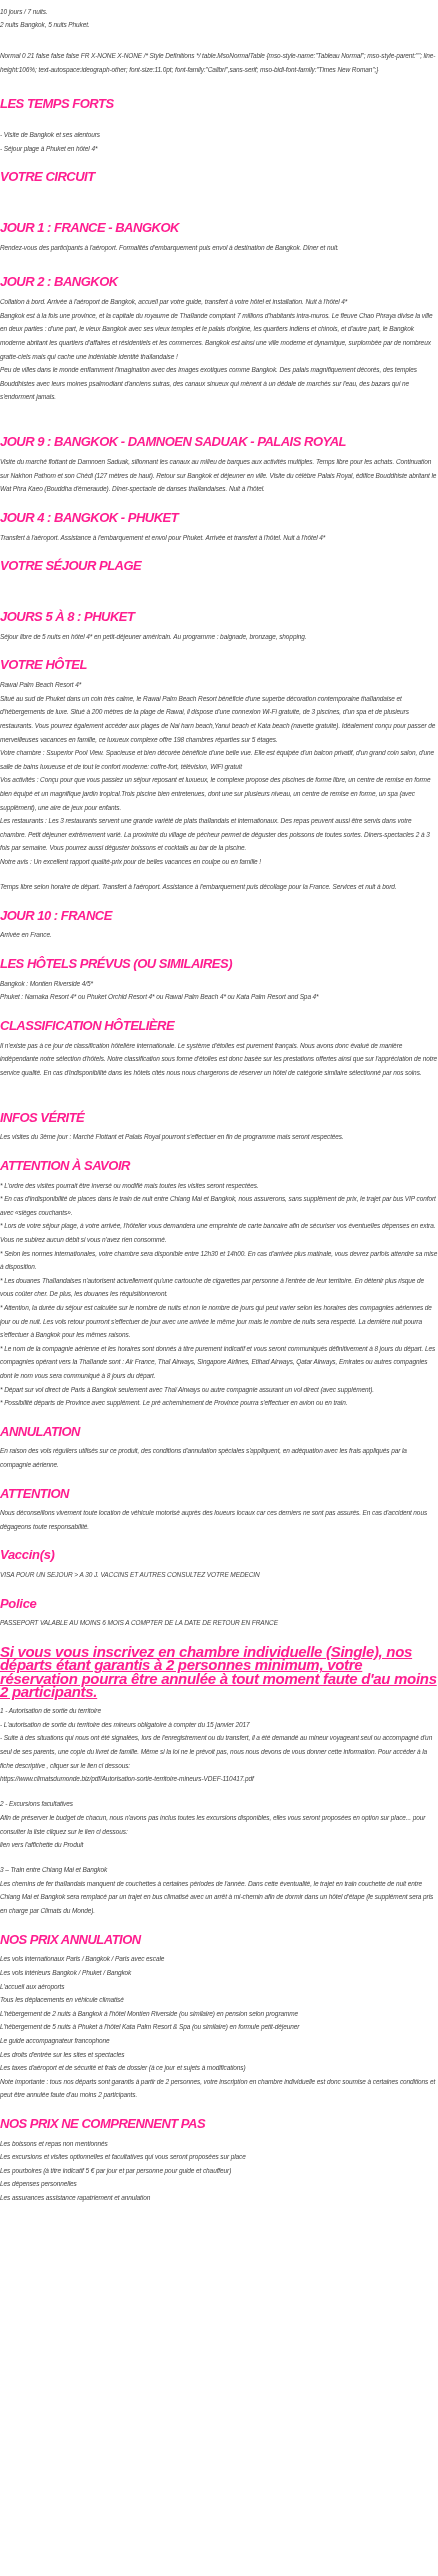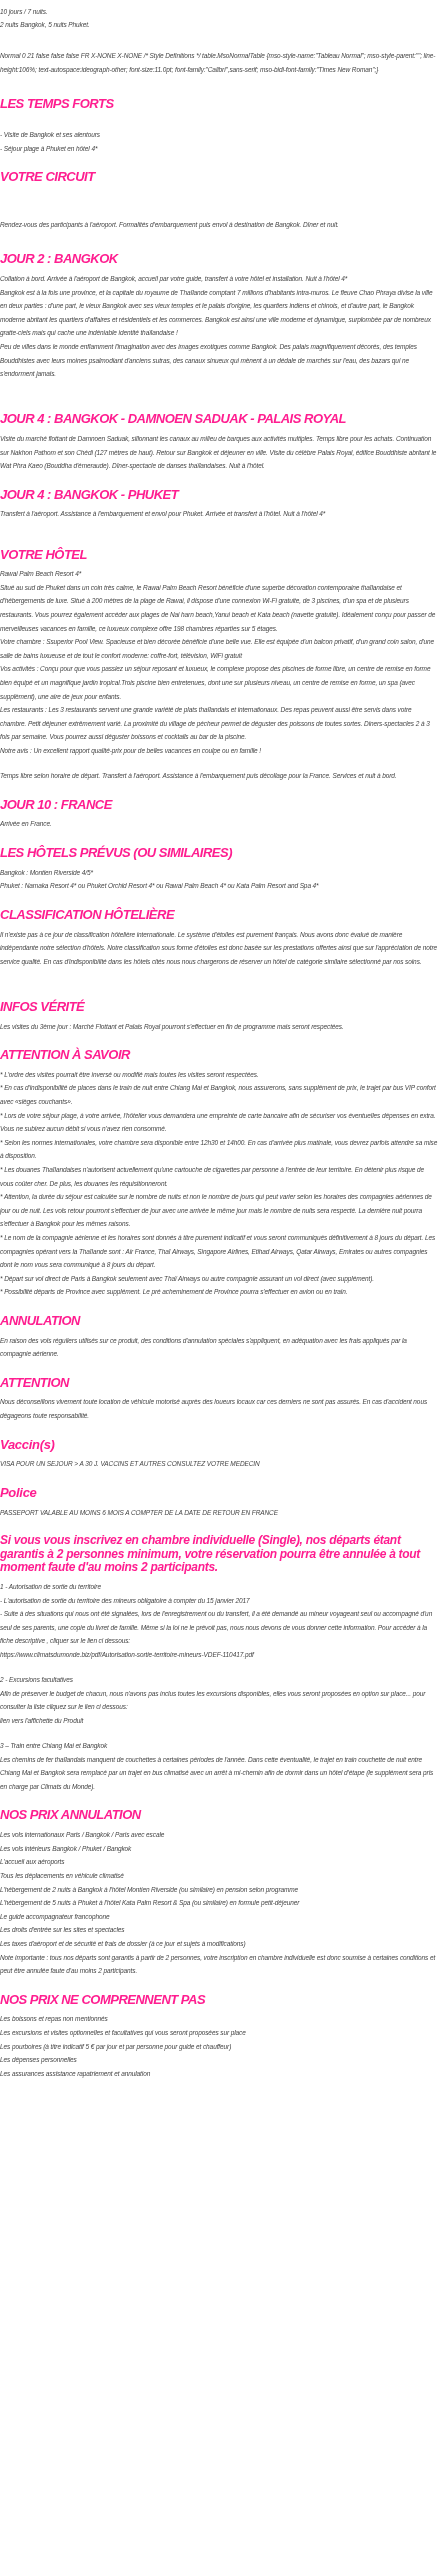--- a/index.html
+++ b/index.html
@@ -21,24 +21,25 @@
     color: #ff1e90;
     font-weight: bold;
     font-style: italic;
     font-size: 13px;
     letter-spacing: -0.5px;
     line-height: 15px;
     padding: 2.3px 0 5.8px 0;
   }
   h2.plain { font-weight: bold; letter-spacing: -0.3px; }
   h2.big {
-    font-size: 12px;
+    font-size: 15px;
     line-height: 13.3px;
     letter-spacing: -0.3px;
     padding-top: 3.5px;
+    text-decoration: underline;
   }
   .mso { line-height: 13.6px; }
 </style>
 </head>
 <body>
 
 <div class="page">
 
   <section>
     <p>10 jours / 7 nuits.</p>
@@ -54,45 +55,52 @@
     <p>- Visite de Bangkok et ses alentours</p>
     <p>- Séjour plage à Phuket en hôtel 4*</p>
   </section>
 
   <div class="sp-s"></div>
   <section>
     <h2>VOTRE CIRCUIT</h2>
     <div class="sp-l"></div>
 
     <div>
+      <h2>JOUR 1 : FRANCE - BANGKOK</h2>
       <p>Rendez-vous des participants à l'aéroport. Formalités d'embarquement puis envol à destination de Bangkok. Dîner et nuit.</p>
     </div>
     <div class="sp-m"></div>
 
     <div>
       <h2>JOUR 2 : BANGKOK</h2>
       <p>Collation à bord. Arrivée à l'aéroport de Bangkok, accueil par votre guide, transfert à votre hôtel et installation. Nuit à l'hôtel 4*</p>
       <p>Bangkok est à la fois une province, et la capitale du royaume de Thaïlande comptant 7 millions d'habitants intra-muros. Le fleuve Chao Phraya divise la ville en deux parties : d'une part, le vieux Bangkok avec ses vieux temples et le palais d'origine, les quartiers indiens et chinois, et d'autre part, le Bangkok moderne abritant les quartiers d'affaires et résidentiels et les commerces. Bangkok est ainsi une ville moderne et dynamique, surplombée par de nombreux gratte-ciels mais qui cache une indéniable identité thaïlandaise !</p>
       <p>Peu de villes dans le monde enflamment l'imagination avec des images exotiques comme Bangkok. Des palais magnifiquement décorés, des temples Bouddhistes avec leurs moines psalmodiant d'anciens sutras, des canaux sinueux qui mènent à un dédale de marchés sur l'eau, des bazars qui ne s'endorment jamais.</p>
     </div>
     <div class="sp-l"></div>
 
     <div>
-      <h2>JOUR 4 : BANGKOK - DAMNOEN SADUAK - PALAIS ROYAL</h2>
+      <h2>JOUR 9 : BANGKOK - DAMNOEN SADUAK - PALAIS ROYAL</h2>
       <p>Visite du marché flottant de Damnoen Saduak, sillonnant les canaux au milieu de barques aux activités multiples. Temps libre pour les achats. Continuation sur Nakhon Pathom et son Chédi (127 mètres de haut). Retour sur Bangkok et déjeuner en ville. Visite du célèbre Palais Royal, édifice Bouddhiste abritant le Wat Phra Kaeo (Bouddha d'émeraude). Dîner-spectacle de danses thaïlandaises. Nuit à l'hôtel.</p>
     </div>
     <div class="sp-s"></div>
 
     <div>
       <h2>JOUR 4 : BANGKOK - PHUKET</h2>
       <p>Transfert à l'aéroport. Assistance à l'embarquement et envol pour Phuket. Arrivée et transfert à l'hôtel. Nuit à l'hôtel 4*</p>
     </div>
   </section>
 
   <div class="sp-s"></div>
+  <section>
+    <h2>VOTRE SÉJOUR PLAGE</h2>
+    <div class="sp-l"></div>
+    <h2>JOURS 5 À 8 : PHUKET</h2>
+    <p>Séjour libre de 5 nuits en hôtel 4* en petit-déjeuner américain. Au programme : baignade, bronzage, shopping.</p>
+  </section>
 
   <div class="sp-s"></div>
   <section>
     <h2>VOTRE HÔTEL</h2>
     <p>Rawai Palm Beach Resort 4*</p>
     <p>Situé au sud de Phuket dans un coin très calme, le Rawai Palm Beach Resort bénéficie d'une superbe décoration contemporaine thaïlandaise et d'hébergements de luxe. Situé à 200 mètres de la plage de Rawai, il dispose d'une connexion Wi-Fi gratuite, de 3 piscines, d'un spa et de plusieurs restaurants. Vous pourrez également accéder aux plages de Nai harn beach,Yanui beach et Kata beach (navette gratuite). Idéalement conçu pour passer de merveilleuses vacances en famille, ce luxueux complexe offre 198 chambres réparties sur 5 étages.</p>
     <p>Votre chambre : Ssuperior Pool View. Spacieuse et bien décorée bénéficie d'une belle vue. Elle est équipée d'un balcon privatif, d'un grand coin salon, d'une salle de bains luxueuse et de tout le confort moderne: coffre-fort, télévision, WiFi gratuit</p>
     <p>Vos activités : Conçu pour que vous passiez un séjour reposant et luxueux, le complexe propose des piscines de forme libre, un centre de remise en forme bien équipé et un magnifique jardin tropical.Trois piscine bien entretenues, dont une sur plusieurs niveau, un centre de remise en forme, un spa (avec supplèment), une aire de jeux pour enfants.</p>
     <p>Les restaurants : Les 3 restaurants servent une grande variété de plats thaïlandais et internationaux. Des repas peuvent aussi être servis dans votre chambre. Petit déjeuner extrêmement varié. La proximité du village de pécheur permet de déguster des poissons de toutes sortes. Diners-spectacles 2 à 3 fois par semaine. Vous pourrez aussi déguster boissons et cocktails au bar de la piscine.</p>
     <p>Notre avis : Un excellent rapport qualité-prix pour de belles vacances en coulpe ou en famille !</p>

